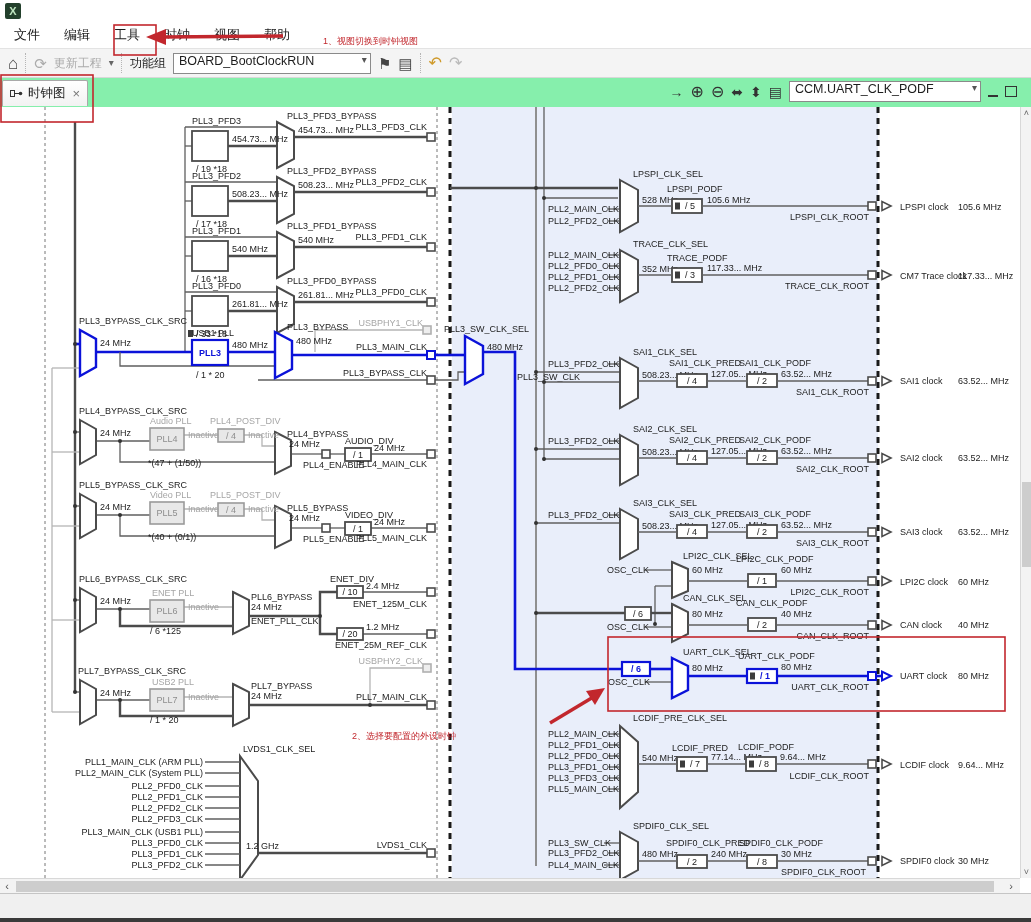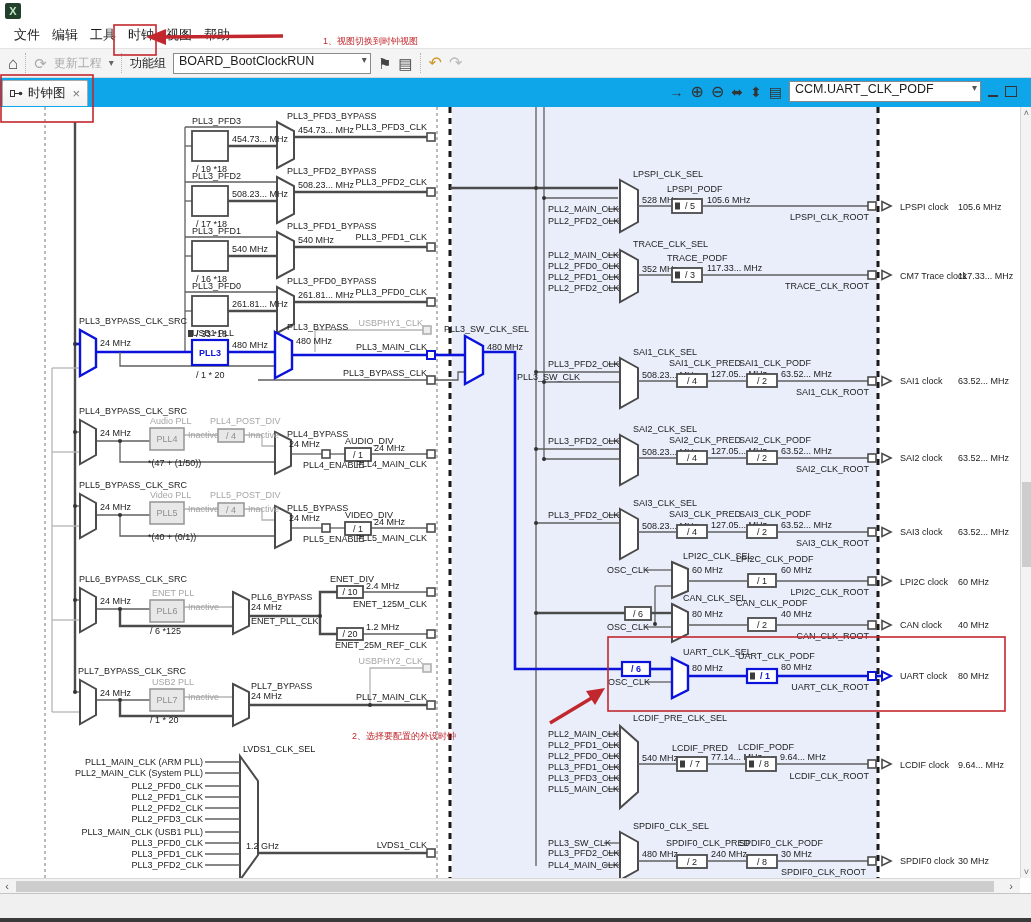--- a/index.html
+++ b/index.html
@@ -2,30 +2,30 @@
 <html><head>
 <meta charset="utf-8">
 <style>
   html,body{margin:0;padding:0;background:#ddd;}
   #win{position:relative;width:1031px;height:922px;background:#fff;overflow:hidden;
        font-family:"Liberation Sans",sans-serif;font-size:12px;color:#1c1c1c;}
   
   .titlebar{position:absolute;left:0;top:0;width:100%;height:22px;display:flex;align-items:center;gap:8px;padding-left:5px;box-sizing:border-box;background:#fff;}
   .appicon{width:16px;height:16px;background:#23402c;color:#bfe6c0;font-weight:bold;font-size:11px;display:flex;align-items:center;justify-content:center;border-radius:2px;}
   .title-text{font-size:13px;}
-  .menubar{position:absolute;left:0;top:22px;width:100%;height:26px;display:flex;align-items:center;padding-left:8px;box-sizing:border-box;background:#fff;font-size:13px;}
+  .menubar{position:absolute;left:0;top:22px;width:100%;height:26px;display:flex;align-items:center;gap:12px;padding-left:8px;box-sizing:border-box;background:#fff;font-size:13px;}
   .menu-item{padding:2px 6px;cursor:default;}
   .toolbar{position:absolute;left:0;top:48px;width:100%;height:30px;background:#f4f4f4;border-top:1px solid #e3e3e3;border-bottom:1px solid #d8d8d8;display:flex;align-items:center;gap:7px;padding-left:8px;box-sizing:border-box;}
   .tbsep{width:1px;height:20px;border-left:1px dotted #b5b5b5;}
   .tbico{font-size:15px;color:#444;line-height:1;}
   .gray{color:#ababab;}
   .gold{color:#cf9a2b;font-size:16px;}
   .combo{height:21px;background:#fff;border:1px solid #8a8a8a;display:flex;align-items:flex-start;justify-content:space-between;padding:0 3px 0 5px;box-sizing:border-box;font-size:12.5px;}
   .combo .arr{color:#555;font-size:10px;margin-left:6px;}
-  .tabrow{position:absolute;left:0;top:78px;width:100%;height:29px;background:#0ea5e9;border-bottom:3px solid #f97316;}
+  .tabrow{position:absolute;left:0;top:78px;width:100%;height:29px;background:#86efac;border-bottom:3px solid #f97316;}
   .tab{position:absolute;left:2px;top:2px;height:26px;background:linear-gradient(#ffffff,#f2f2f2);border:1px solid #a9a9a9;border-bottom:none;border-radius:2px 2px 0 0;display:flex;align-items:center;gap:5px;padding:0 7px;box-sizing:border-box;font-size:12.5px;}
   .tabclose{color:#777;font-size:13px;margin-left:2px;}
   .canvas-tools{position:absolute;right:14px;top:3px;display:flex;align-items:center;gap:7px;}
   .ct-ico{font-size:14px;color:#333;line-height:1;}
   .winbtn{width:10px;height:9px;display:inline-block;}
   .winbtn.min{border-bottom:2px solid #333;}
   .winbtn.max{border:1.5px solid #333;}
   
   #canvas{position:absolute;left:0;top:107px;width:1020px;height:771px;background:#fff;}
   #vscroll{position:absolute;right:0;top:107px;width:11px;height:771px;background:#f3f3f3;border-left:1px solid #d8d8d8;box-sizing:border-box;}

